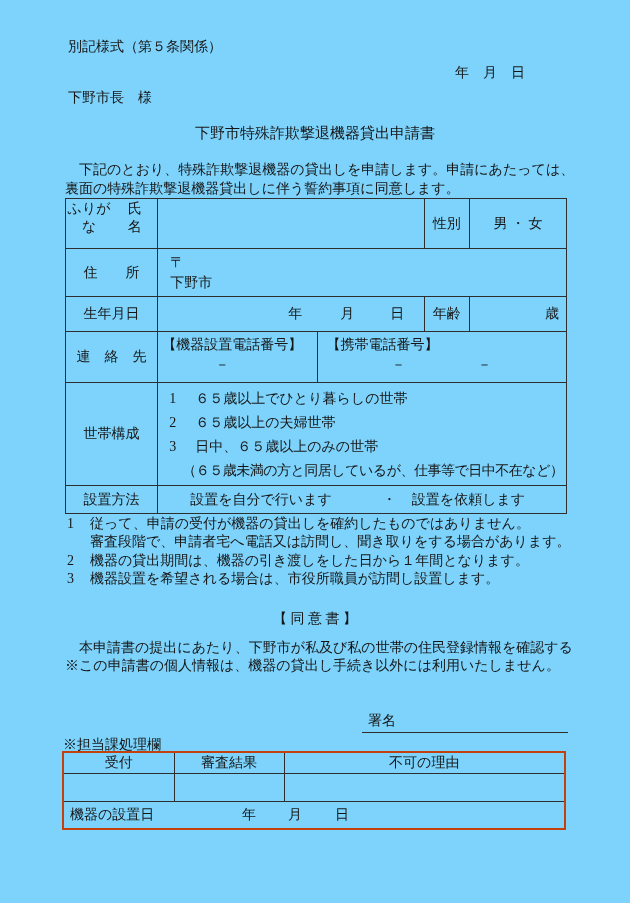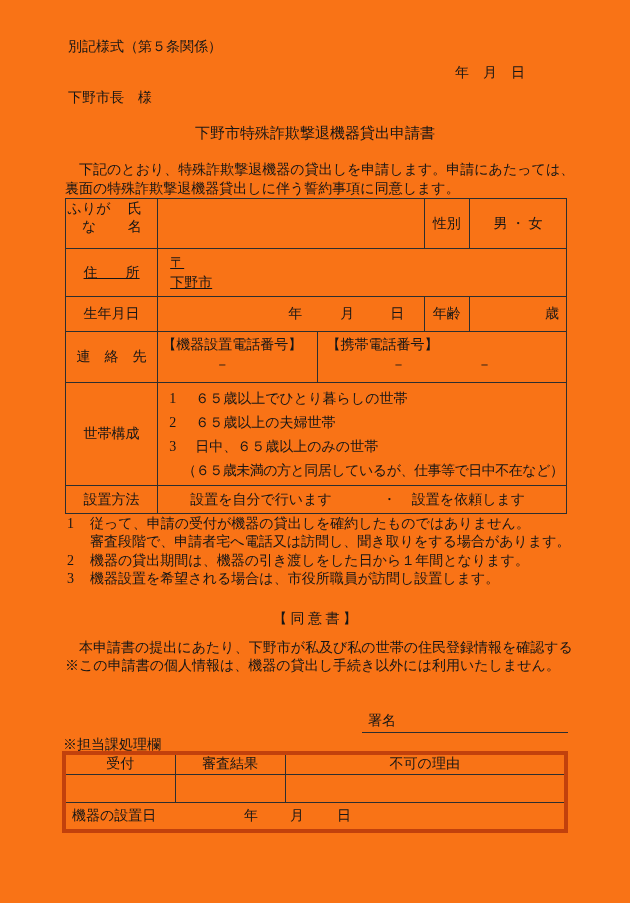--- a/index.html
+++ b/index.html
@@ -1,19 +1,19 @@
 <!DOCTYPE html>
 <html><head>
 <meta charset="utf-8">
 <style>
   html,body{margin:0;padding:0;background:#e8e8e8;}
   .page{
     position:relative;
     width:630px;height:903px;
-    background:#f97316;
+    background:#7dd3fc;
     font-family:"Liberation Serif","DejaVu Serif",serif;
     color:#161616;
     font-size:14px;
     overflow:hidden;
   }
   .abs{position:absolute;}
   .center{width:630px;text-align:center;left:0;}
   
   table.form{
     position:absolute;left:65px;top:198px;width:502px;
@@ -38,21 +38,21 @@
   
   .note{position:relative;padding-left:24px;line-height:18.3px;}
   .note-num{position:absolute;left:1px;top:0;}
   
   .sig{position:absolute;left:362px;top:712px;width:206px;height:21px;
        border-bottom:1px solid #2e2e2e;padding-left:6px;box-sizing:border-box;}
   
   table.office{
     position:absolute;left:62px;top:751px;width:504px;
     border-collapse:collapse;table-layout:fixed;
-    border:4px solid #c2410c;
+    border:2px solid #c2410c;
   }
   table.office td{border:1px solid #2e2e2e;padding:0;font-size:14px;
     color:#161616;text-align:center;vertical-align:middle;}
   .office-last{text-align:left !important;position:relative;height:26px;}
 </style>
 </head>
 <body>
 
 <div class="page">
 
@@ -79,21 +79,21 @@
       <td class="label-cell">
         <div class="two-line-label">
           <span>ふりがな</span>
           <span>氏　　名</span>
         </div>
       </td>
       <td colspan="2"></td>
       <td class="label-cell">性別</td>
       <td class="label-cell">男 ・ 女</td>
     </tr>
-    <tr style="height:48px;text-decoration:underline;">
+    <tr style="height:48px;">
       <td class="label-cell">住　　所</td>
       <td colspan="4">
         <div class="addr-cell">
           <div>〒</div>
           <div>下野市</div>
         </div>
       </td>
     </tr>
     <tr style="height:35px;">
       <td class="label-cell">生年月日</td>

